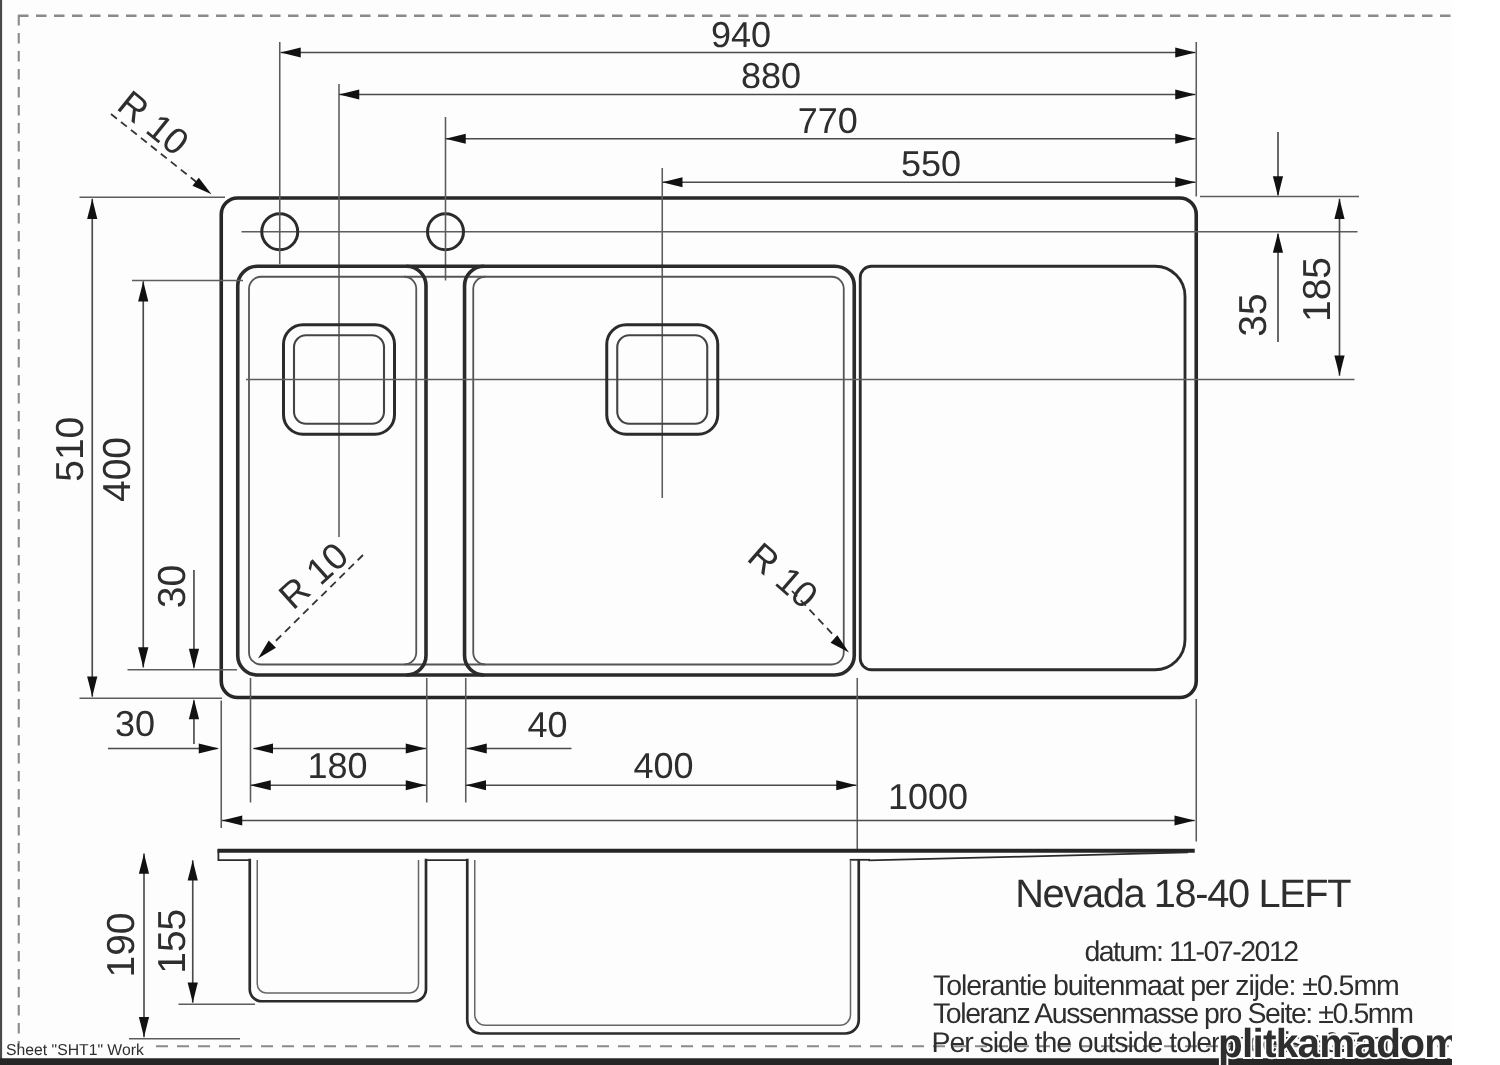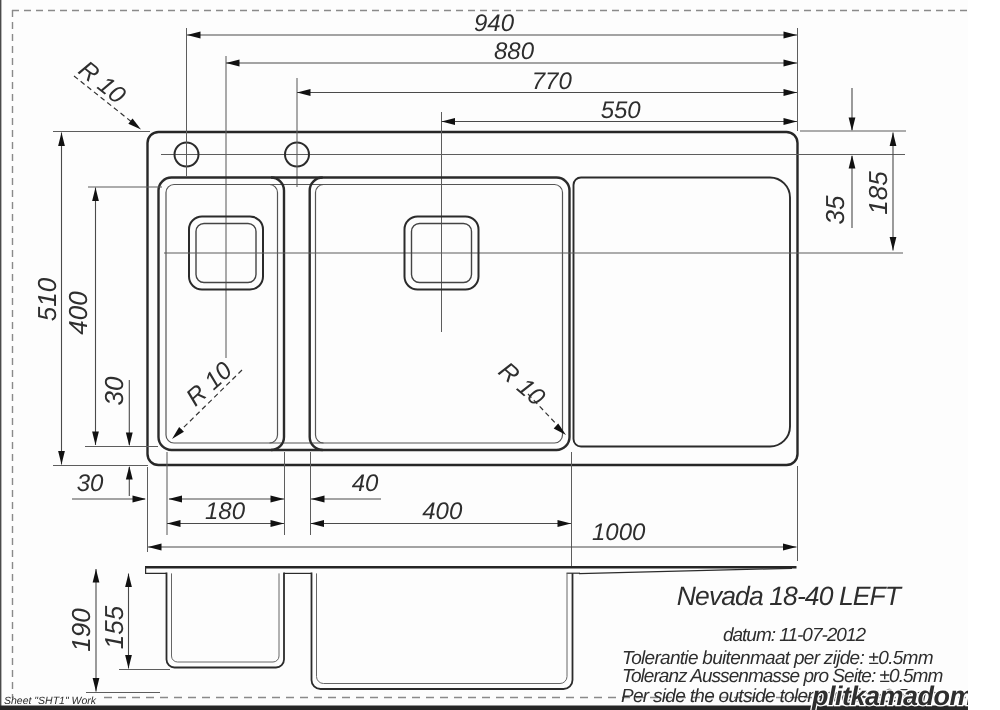--- a/index.html
+++ b/index.html
@@ -1,17 +1,17 @@
 <!DOCTYPE html>
 <html><head>
 <meta charset="utf-8">
 <style>
   html,body{margin:0;padding:0;background:#ffffff;}
   #page{position:relative;width:968px;height:710px;background:#f0abfc;overflow:hidden;filter:blur(0.38px);
-        font-family:"Liberation Sans", sans-serif;font-style:italic;}
+        font-family:"Liberation Sans", sans-serif;}
   svg text{font-family:"Liberation Sans", sans-serif;fill:#2e2e2e;-webkit-font-smoothing:antialiased;text-rendering:geometricPrecision;}
   *{-webkit-font-smoothing:antialiased;}
 </style>
 </head>
 <body>
 
 <div id="page">
 <svg width="1000" height="710" viewBox="0 0 1000 710">
 <defs>
   <path id="ah" d="M0,0 L-13.5,-3.4 L-13.5,3.4 Z" fill="#111"></path>

